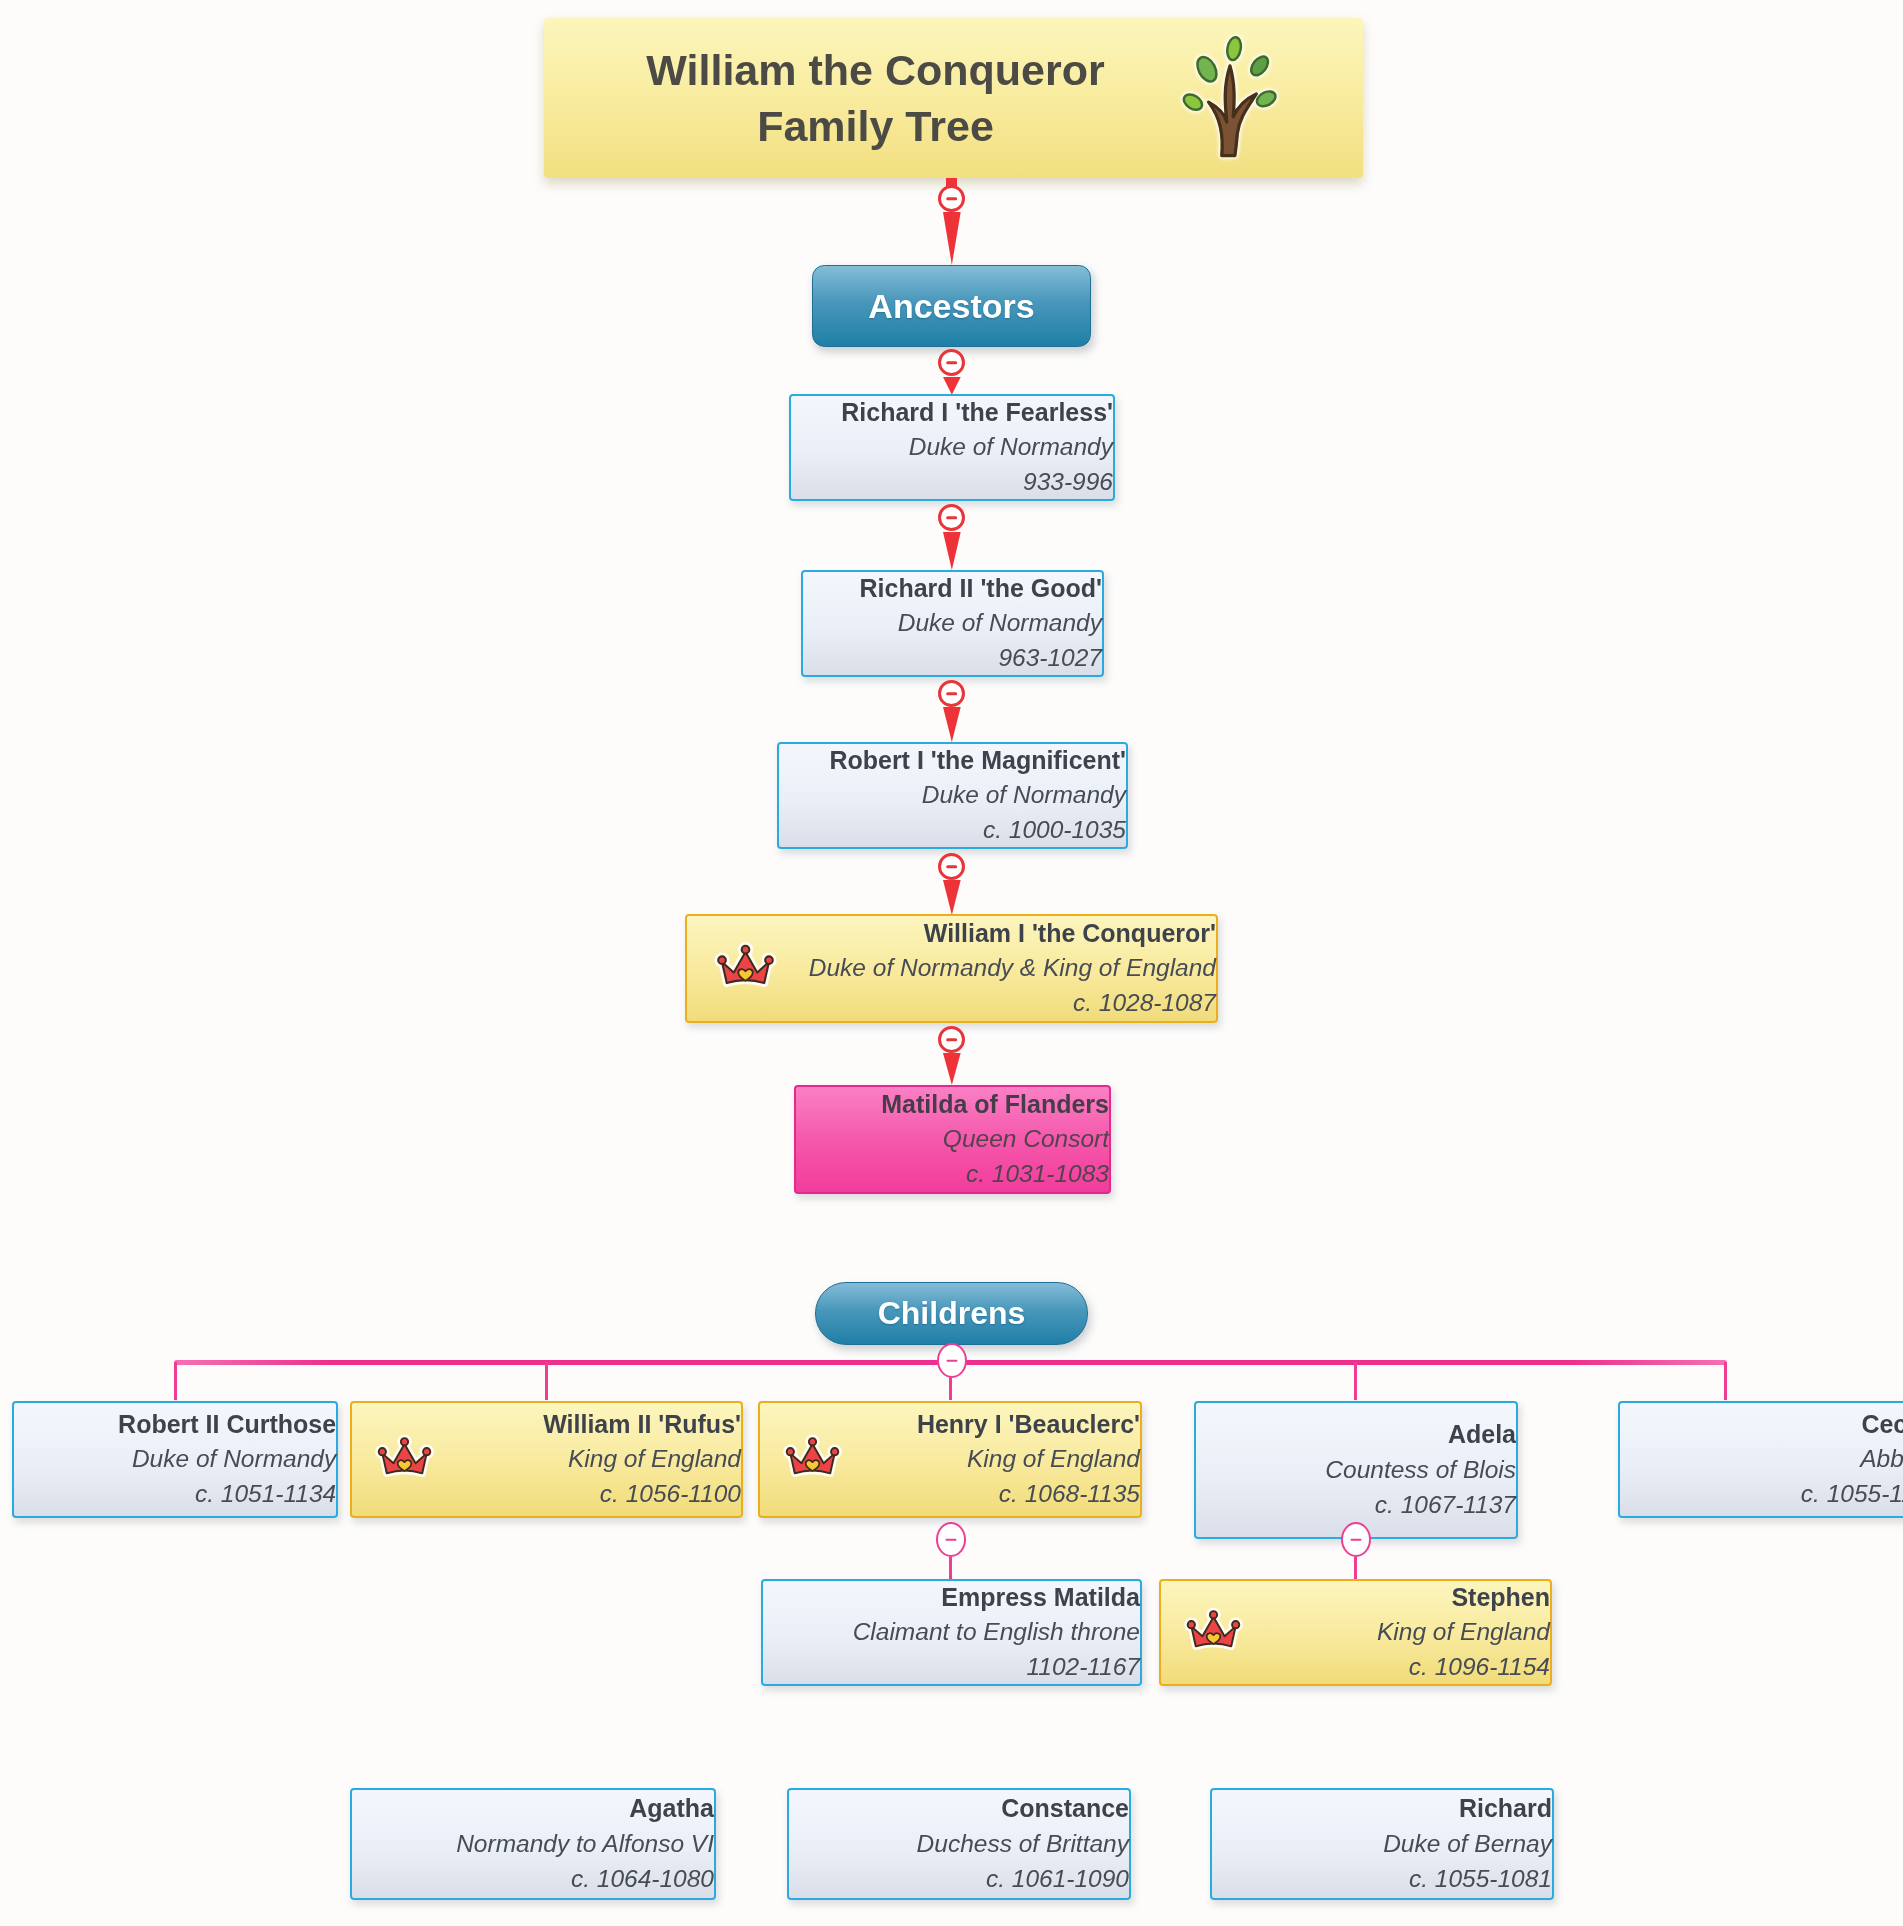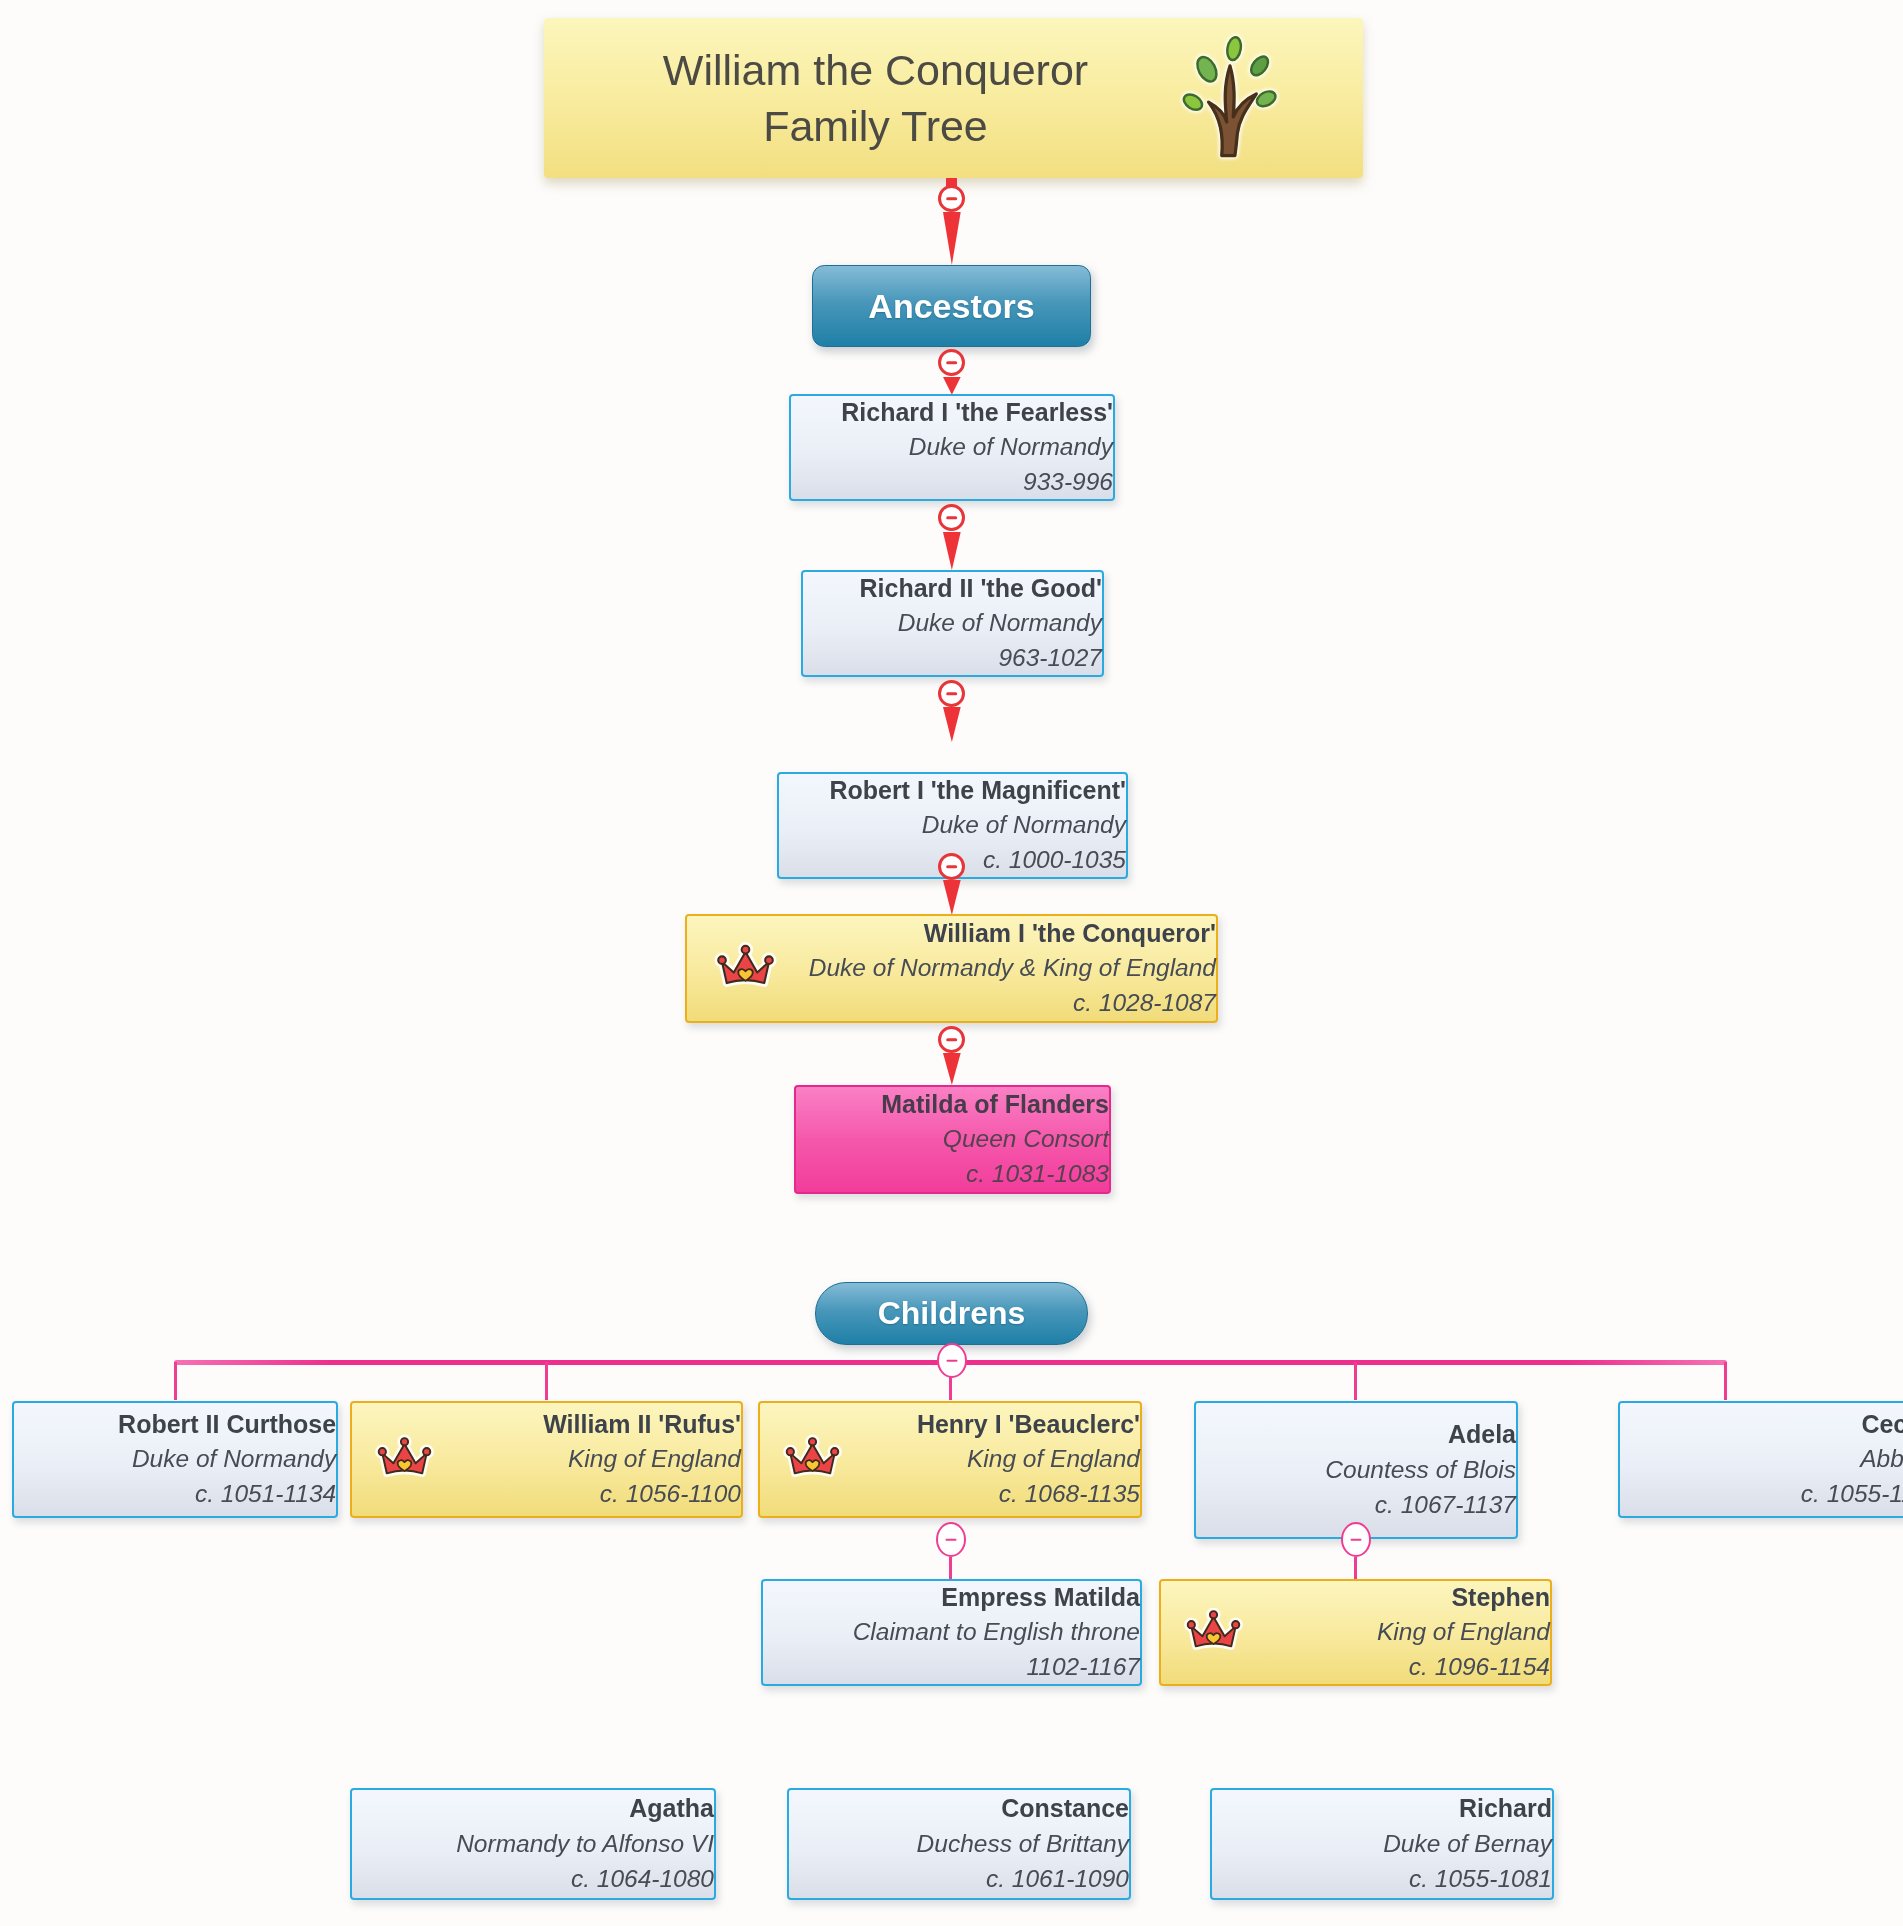--- a/index.html
+++ b/index.html
@@ -5,21 +5,21 @@
   html,body{margin:0;padding:0;background:#FDFCFB;}
   #canvas{position:relative;width:1903px;height:1926px;background:#FDFCFB;overflow:hidden;
           font-family:"Liberation Sans", sans-serif;}
 
   
   .banner{position:absolute;left:544px;top:18.4px;width:819px;height:160px;
     background:linear-gradient(180deg,#FCF6BC 0%,#F9EDA2 45%,#F2DF80 100%);
     border-radius:4.1px;box-shadow:0 5.4px 11px rgba(165,150,90,.35);
     display:flex;align-items:center;justify-content:center;}
   .banner-title{width:100%;text-align:center;padding-right:156px;box-sizing:border-box;
-    font-weight:normal;font-size:43px;line-height:1.32;color:#4C4A45;}
+    font-weight:bold;font-size:43px;line-height:1.32;color:#4C4A45;}
   .banner-tree{position:absolute;right:82px;top:50%;transform:translateY(-50%);
     filter:drop-shadow(0 0 2px #fff) drop-shadow(0 0 1.4px #fff);}
 
   
   .section-node{position:absolute;display:flex;align-items:center;justify-content:center;
     background:linear-gradient(180deg,#85BCD7 0%,#4897BA 45%,#1F7FA7 100%);
     color:#FFFFFF;font-weight:bold;border:1.4px solid #1E6F93;box-sizing:border-box;
     box-shadow:2.7px 4.8px 8.2px rgba(100,110,120,.32);text-shadow:0 1.4px 2px rgba(0,60,90,.35);}
   #node-ancestors{left:812px;top:265px;width:279px;height:82px;font-size:34px;border-radius:12.2px;}
   #node-childrens{left:815px;top:1282px;width:273px;height:63px;font-size:32px;border-radius:31px;}
@@ -96,21 +96,21 @@
 
   <div class="card blue" style="left:801px;top:570px;width:303px;height:107px;">
     <div class="name">Richard II 'the Good'</div>
     <div class="role">Duke of Normandy</div>
     <div class="dates">963-1027</div>
   </div>
 
   <div class="dot red" style="left:938px;top:680px;"></div>
   <div class="taper" style="left:943px;top:707px;height:35px;"></div>
 
-  <div class="card blue" style="left:777px;top:742px;width:351px;height:107px;margin-top:30px;">
+  <div class="card blue" style="left:777px;top:742px;width:351px;height:107px;">
     <div class="name">Robert I 'the Magnificent'</div>
     <div class="role">Duke of Normandy</div>
     <div class="dates">c. 1000-1035</div>
   </div>
 
   <div class="dot red" style="left:938px;top:853px;"></div>
   <div class="taper" style="left:943px;top:880px;height:35px;"></div>
 
   <div class="card yellow crowned" style="left:685px;top:914px;width:533px;height:109px;">
     <svg class="crown" viewBox="0 0 110 92">

